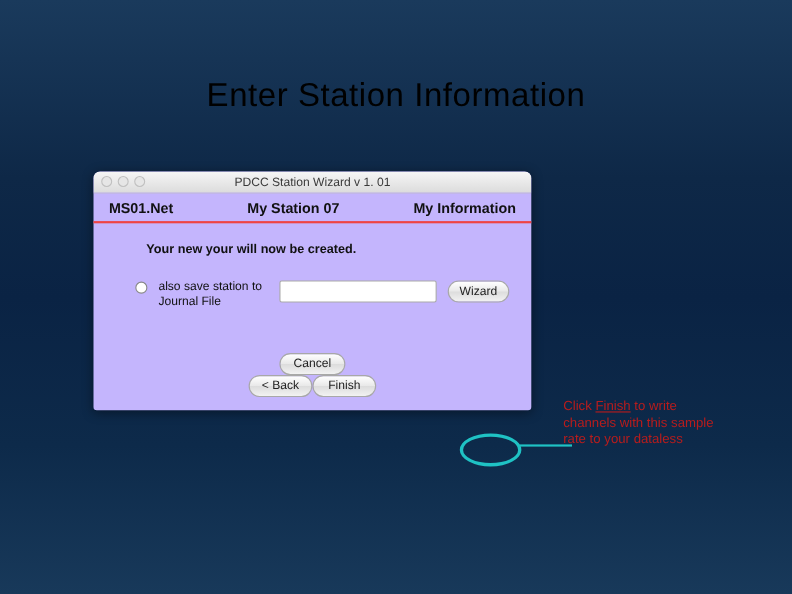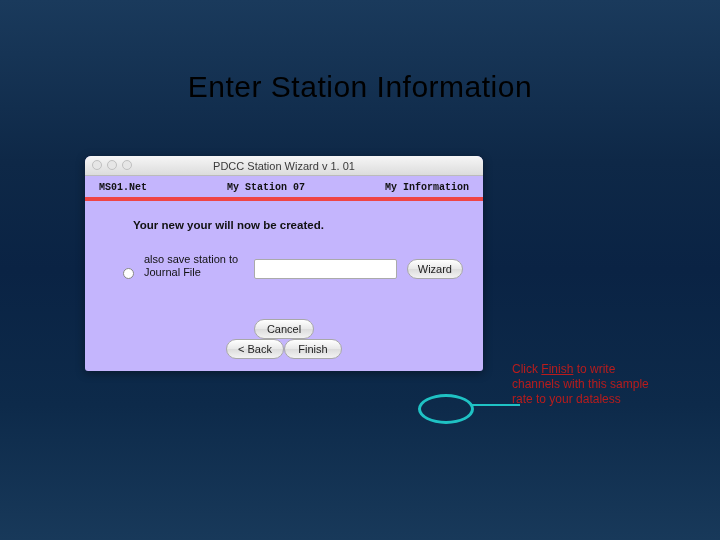--- a/index.html
+++ b/index.html
@@ -51,46 +51,45 @@
     width: 10px; height: 10px;
     border-radius: 50%;
     background: #e6e6e6;
     border: 1px solid #c0c0c0;
     display: block;
   }
   .header-row {
     display: flex;
     justify-content: space-between;
     padding: 6px 14px 4px 14px;
-    font-size: 10px;
+    font-size: 13px;
     font-weight: bold;
     color: #111;
-    border-bottom: 4px solid #ef4444;
-    font-family: Liberation Mono, monospace;
+    border-bottom: 2px solid #ef4444;
   }
   .body {
     padding: 10px 20px 12px 20px;
     font-size: 11px;
     color: #111;
   }
   .message {
     font-weight: bold;
     margin: 8px 0 22px 28px;
     font-size: 11.5px;
   }
   .opt {
     display: flex;
     align-items: flex-start;
     gap: 8px;
     margin: 6px 0 40px 18px;
     font-size: 11px;
   }
   .opt2 {
     display: flex;
-    align-items: flex-end;
+    align-items: flex-start;
     gap: 10px;
     margin: 0 0 40px 18px;
     font-size: 11px;
   }
   .radio {
     width: 11px; height: 11px;
     border: 1px solid #888;
     border-radius: 50%;
     background: #fff;
     position: relative;

